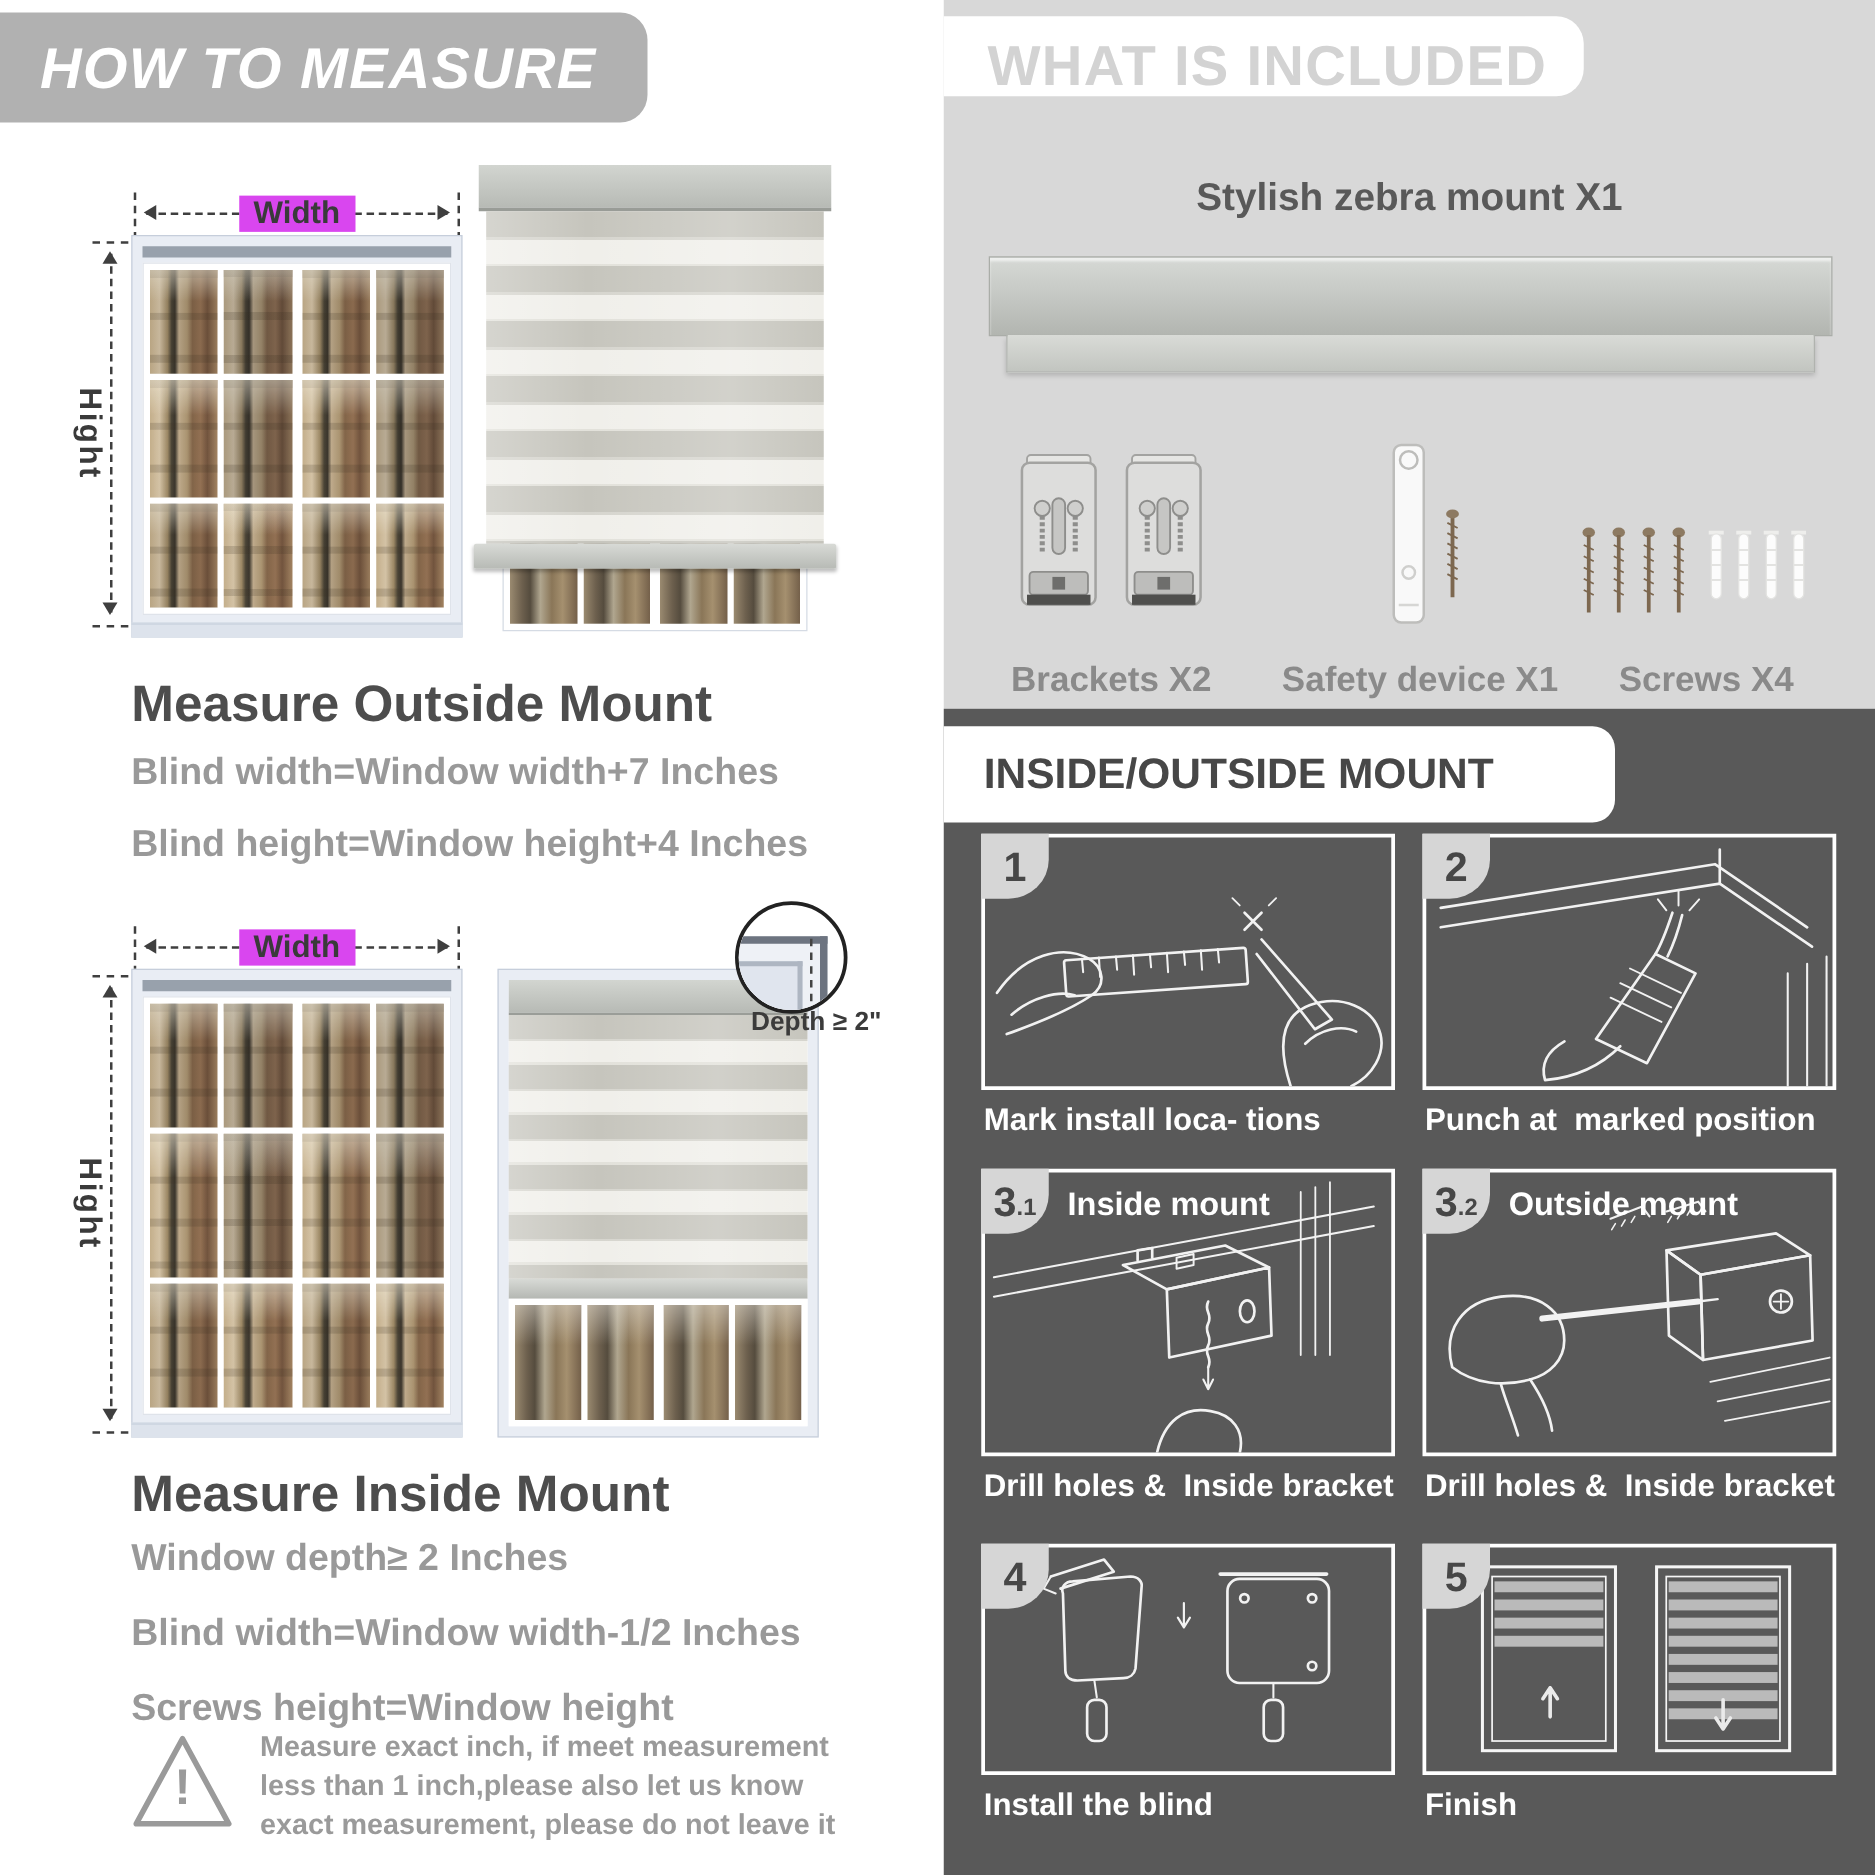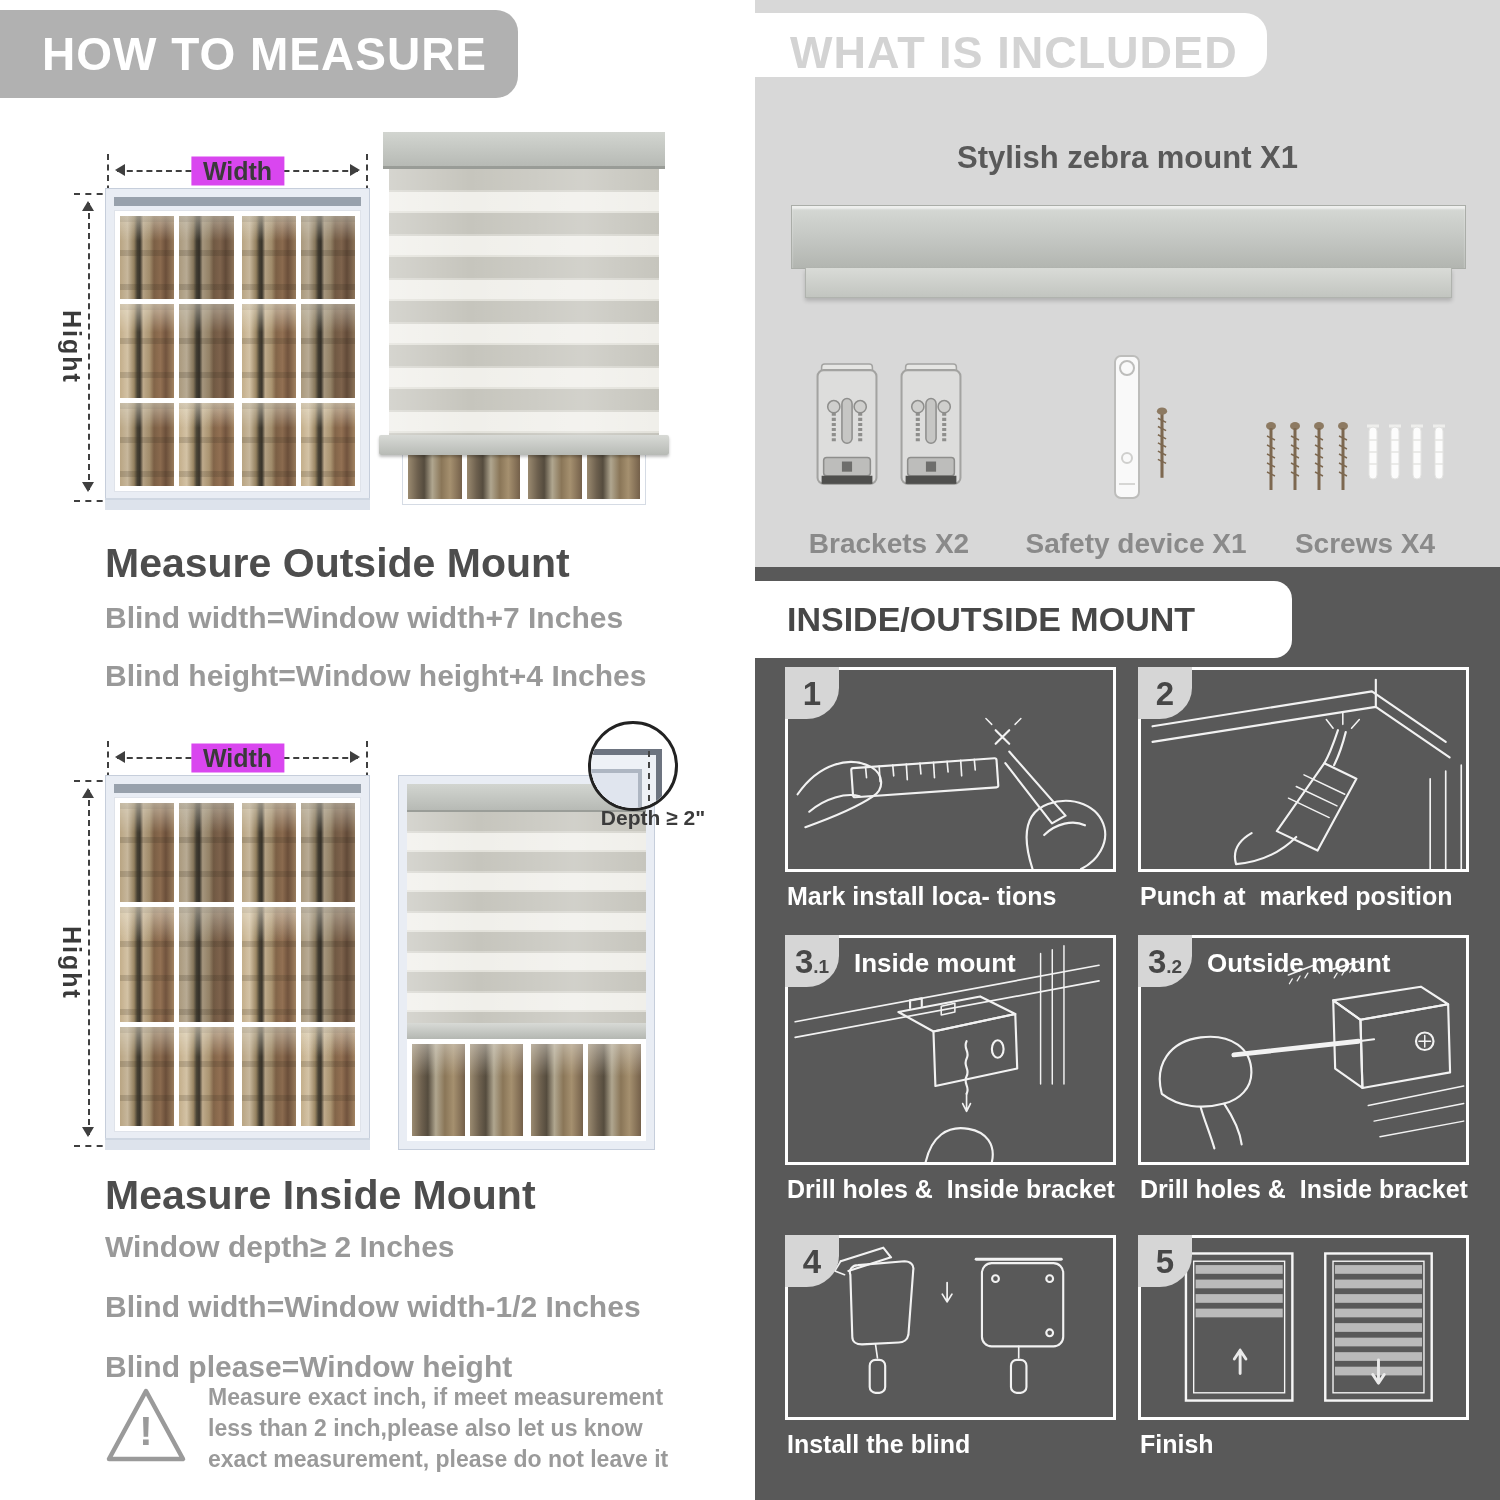--- a/index.html
+++ b/index.html
@@ -3,21 +3,21 @@
 <meta charset="utf-8">
 <style>
   html,body{margin:0;padding:0;background:#fff;}
   body{width:1500px;height:1500px;position:relative;overflow:hidden;
        font-family:"Liberation Sans","DejaVu Sans",sans-serif;}
   .abs{position:absolute;}
 
   
   .htm-header{left:0;top:10px;width:518px;height:88px;background:#b1b1b1;
     border-radius:0 22px 22px 0;color:#fff;font-size:46px;font-weight:bold;
-    line-height:88px;padding-left:42px;box-sizing:border-box;letter-spacing:1px;}
+    line-height:88px;padding-left:32px;box-sizing:border-box;letter-spacing:1px;font-style:italic;}
 
   .sec-title{font-size:41px;font-weight:bold;color:#4d4d4d;}
   .sec-line{font-size:30px;font-weight:bold;color:#999;}
 
   
   .window{position:absolute;background:#e9edf4;border:1px solid #c6cedb;
     padding:8px;box-sizing:border-box;display:flex;flex-direction:column;}
   .win-top-strip{height:9px;background:#98a1ac;margin-bottom:4px;}
   .doors{flex:1;display:flex;gap:8px;background:#fff;padding:5px;border:1px solid #dfe3ea;}
   .door{flex:1;display:grid;grid-template-columns:1fr 1fr;grid-template-rows:1fr 1.15fr 1fr;gap:5px;}
@@ -253,29 +253,29 @@
 <div class="abs mag">
   <div class="mag-wall"></div>
   <div class="mag-wall2"></div>
   <div class="mag-dash"></div>
 </div>
 <div class="abs depth-note" style="left:588px;top:806px;width:130px;text-align:center;">Depth ≥ 2"</div>
 
 <div class="abs sec-title" style="left:105px;top:1172px;">Measure Inside Mount</div>
 <div class="abs sec-line" style="left:105px;top:1230px;">Window depth≥ 2 Inches</div>
 <div class="abs sec-line" style="left:105px;top:1290px;">Blind width=Window width-1/2 Inches</div>
-<div class="abs sec-line" style="left:105px;top:1350px;">Blind please=Window height</div>
+<div class="abs sec-line" style="left:105px;top:1350px;">Screws height=Window height</div>
 
 <div class="abs warn-wrap">
   <svg class="art" viewBox="0 0 86 80">
     <path d="M43 6 L80 74 H6 Z" fill="none" stroke="#9a9a9a" stroke-width="4.5" stroke-linejoin="round"></path>
   </svg>
   <span class="warn-mark">!</span>
 </div>
-<div class="abs warn-text">Measure exact inch, if meet measurement less than 2 inch,please also let us know exact measurement, please do not leave it</div>
+<div class="abs warn-text">Measure exact inch, if meet measurement less than 1 inch,please also let us know exact measurement, please do not leave it</div>
 
 <div class="abs included">
   <div class="inc-header">WHAT IS INCLUDED</div>
   <div class="inc-title">Stylish zebra mount X1</div>
 
   <div class="rail-top"></div>
   <div class="rail-bottom"></div>
 
   <svg class="abs" style="left:60px;top:362px;" width="64" height="130" viewBox="0 0 62 128">
     <rect x="6" y="2" width="50" height="10" rx="3" fill="#e6e6e4" stroke="#a3a3a1" stroke-width="1.5"></rect>

